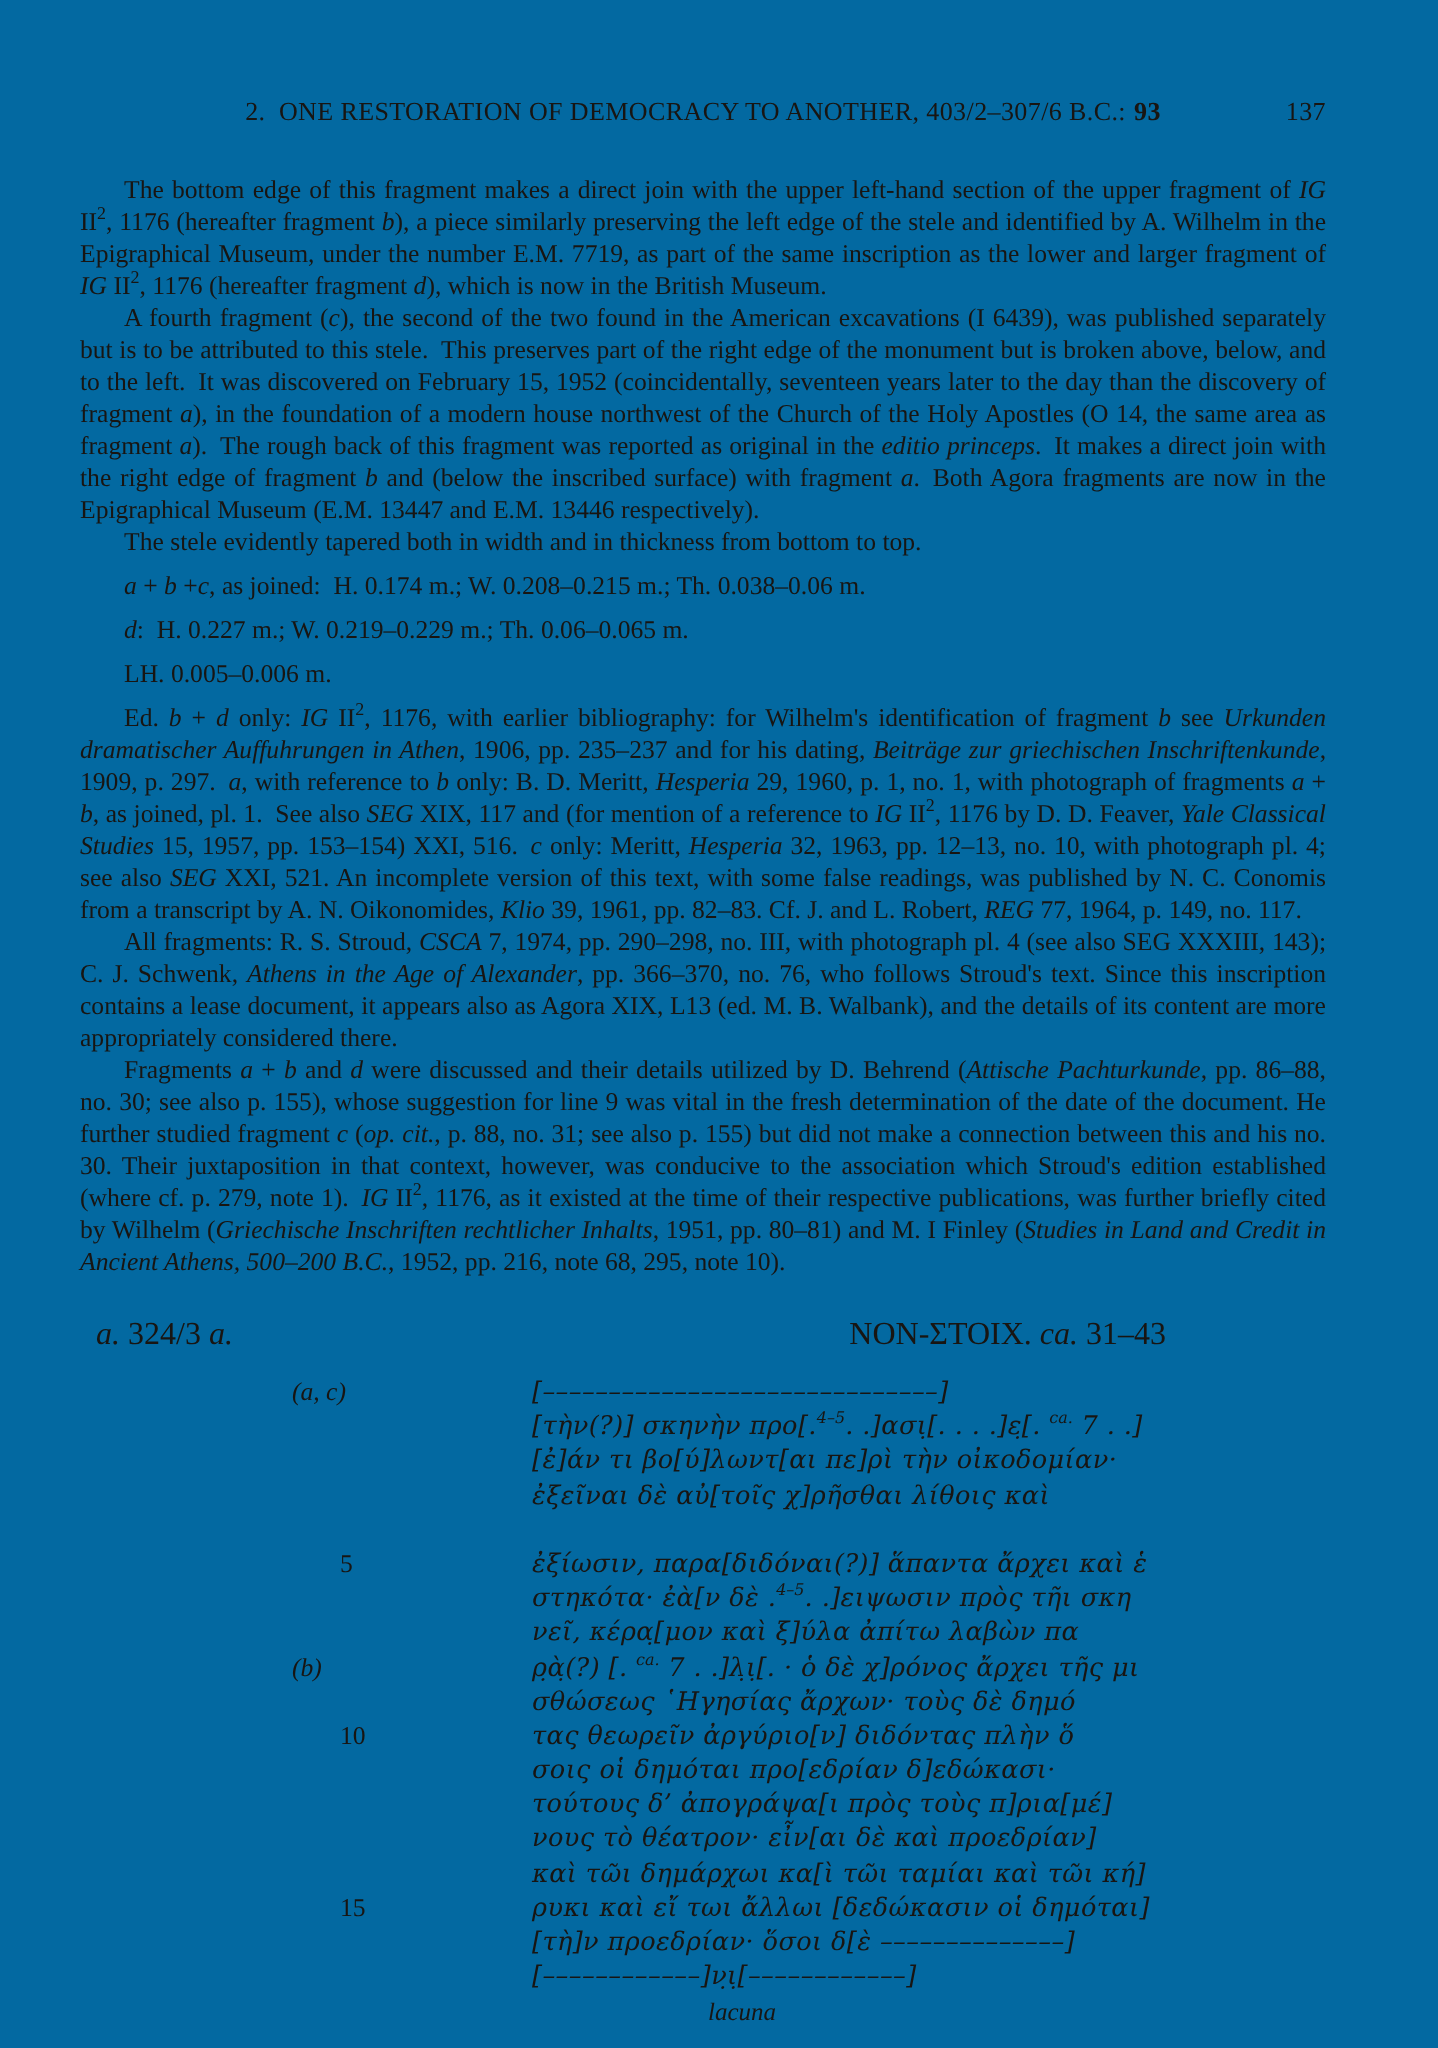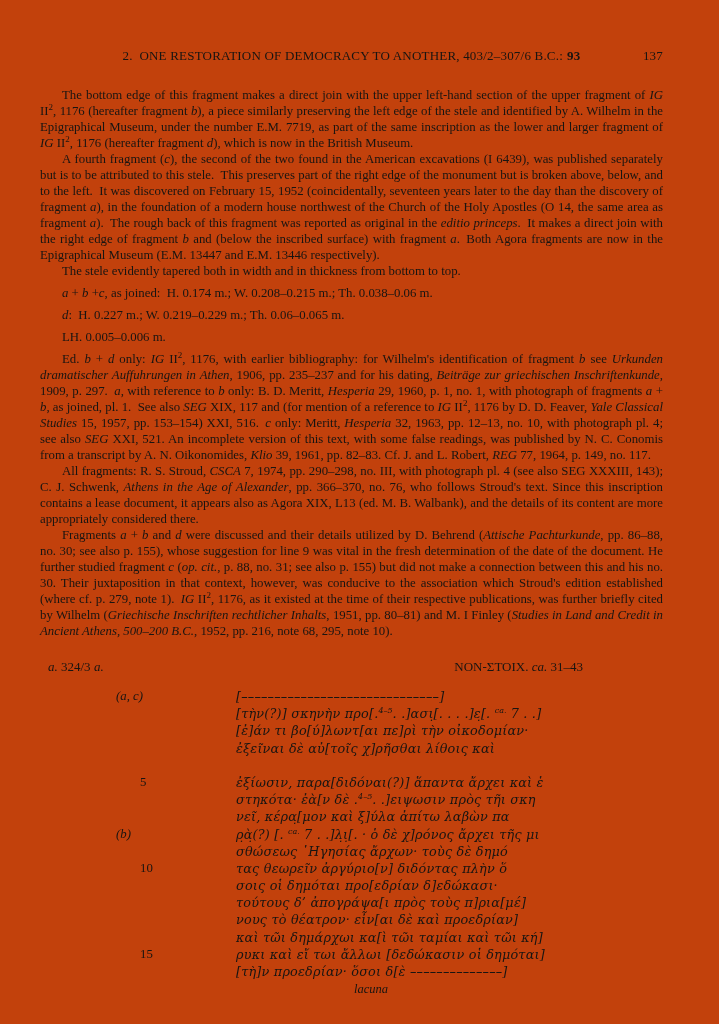--- a/index.html
+++ b/index.html
@@ -12,35 +12,35 @@
   .running-header{position:relative;text-align:center;font-size:13px;letter-spacing:.2px;margin-bottom:23px;}
   .running-header .hdr-num{font-weight:bold;margin-left:4px;}
   .running-header .page-num{position:absolute;right:0;top:0;}
   .body-text{font-size:12.8px;line-height:16px;text-align:justify;}
   .body-text p{margin:0;}
   .body-text p.ind{text-indent:22px;}
   .body-text p.meas{text-indent:22px;margin-top:6px;text-align:left;}
   .body-text p.gap{margin-top:6px;}
   .it{font-style:italic;}
   sup{font-size:9px;line-height:0;vertical-align:super;}
-  .date-line{position:relative;margin-top:20px;font-size:13px;padding-left:8px;height:17px;}
+  .date-line{position:relative;margin-top:20px;font-size:16px;padding-left:8px;height:17px;}
   .date-line .right{position:absolute;right:80px;top:0;padding-left:0;margin-left:14px;}
-  .inscription{margin-top:12px;margin-left:76px;}
+  .inscription{margin-top:12px;margin-left:106px;}
   .insc-row{display:flex;line-height:17.2px;height:17.2px;white-space:nowrap;}
   .insc-marker{width:120px;flex:0 0 120px;font-size:12.8px;box-sizing:border-box;}
   .insc-marker.frag{font-style:italic;}
   .insc-marker.num{padding-left:24px;}
   .greek{font-family:"DejaVu Serif",serif;font-style:italic;font-size:12.8px;letter-spacing:.2px;}
   .greek sup{font-size:8px;letter-spacing:0;}
   .lacuna{margin-left:226px;width:210px;text-align:center;font-style:italic;font-size:12.5px;margin-top:2px;}
 </style>
 </head>
 <body>
 
-<div class="page" style="background: #c2410c; color: rgb(24, 21, 18); padding-left: 40px;">
+<div class="page" style="background: #0369a1; color: rgb(24, 21, 18); padding-left: 40px;">
 
   <div class="running-header">
     <span>2. ONE RESTORATION OF DEMOCRACY TO ANOTHER, 403/2–307/6 B.C.:</span><span class="hdr-num">93</span>
     <span class="page-num">137</span>
   </div>
 
   <div class="body-text">
       <p class="ind"><span>The bottom edge of this fragment makes a direct join with the upper left-hand section of the upper fragment of </span><span class="it">IG</span><span> II</span><sup>2</sup><span>, 1176 (hereafter fragment </span><span class="it">b</span><span>), a piece similarly preserving the left edge of the stele and identified by A. Wilhelm in the Epigraphical Museum, under the number E.M. 7719, as part of the same inscription as the lower and larger fragment of </span><span class="it">IG</span><span> II</span><sup>2</sup><span>, 1176 (hereafter fragment </span><span class="it">d</span><span>), which is now in the British Museum.</span></p>
       <p class="ind"><span>A fourth fragment (</span><span class="it">c</span><span>), the second of the two found in the American excavations (I 6439), was published separately but is to be attributed to this stele. This preserves part of the right edge of the monument but is broken above, below, and to the left. It was discovered on February 15, 1952 (coincidentally, seventeen years later to the day than the discovery of fragment </span><span class="it">a</span><span>), in the foundation of a modern house northwest of the Church of the Holy Apostles (O 14, the same area as fragment </span><span class="it">a</span><span>). The rough back of this fragment was reported as original in the </span><span class="it">editio princeps</span><span>. It makes a direct join with the right edge of fragment </span><span class="it">b</span><span> and (below the inscribed surface) with fragment </span><span class="it">a</span><span>. Both Agora fragments are now in the Epigraphical Museum (E.M. 13447 and E.M. 13446 respectively).</span></p>
       <p class="ind"><span>The stele evidently tapered both in width and in thickness from bottom to top.</span></p>
@@ -118,17 +118,21 @@
         <span class="greek">καὶ τῶι δημάρχωι κα[ὶ τῶι ταμίαι καὶ τῶι κή]</span>
       </div>
       <div class="insc-row">
         <span class="insc-marker num">15</span>
         <span class="greek">ρυκι καὶ εἴ τωι ἄλλωι [δεδώκασιν οἱ δημόται]</span>
       </div>
       <div class="insc-row">
         <span class="insc-marker"></span>
         <span class="greek">[τὴ]ν προεδρίαν· ὅσοι δ[ὲ ––––––––––––––]</span>
       </div>
+      <div class="insc-row">
+        <span class="insc-marker"></span>
+        <span class="greek">[––––––––––––]ν̣ι̣[––––––––––––]</span>
+      </div>
     </div>
 
   <div class="lacuna">lacuna</div>
 
 </div>
 
 </body></html>

